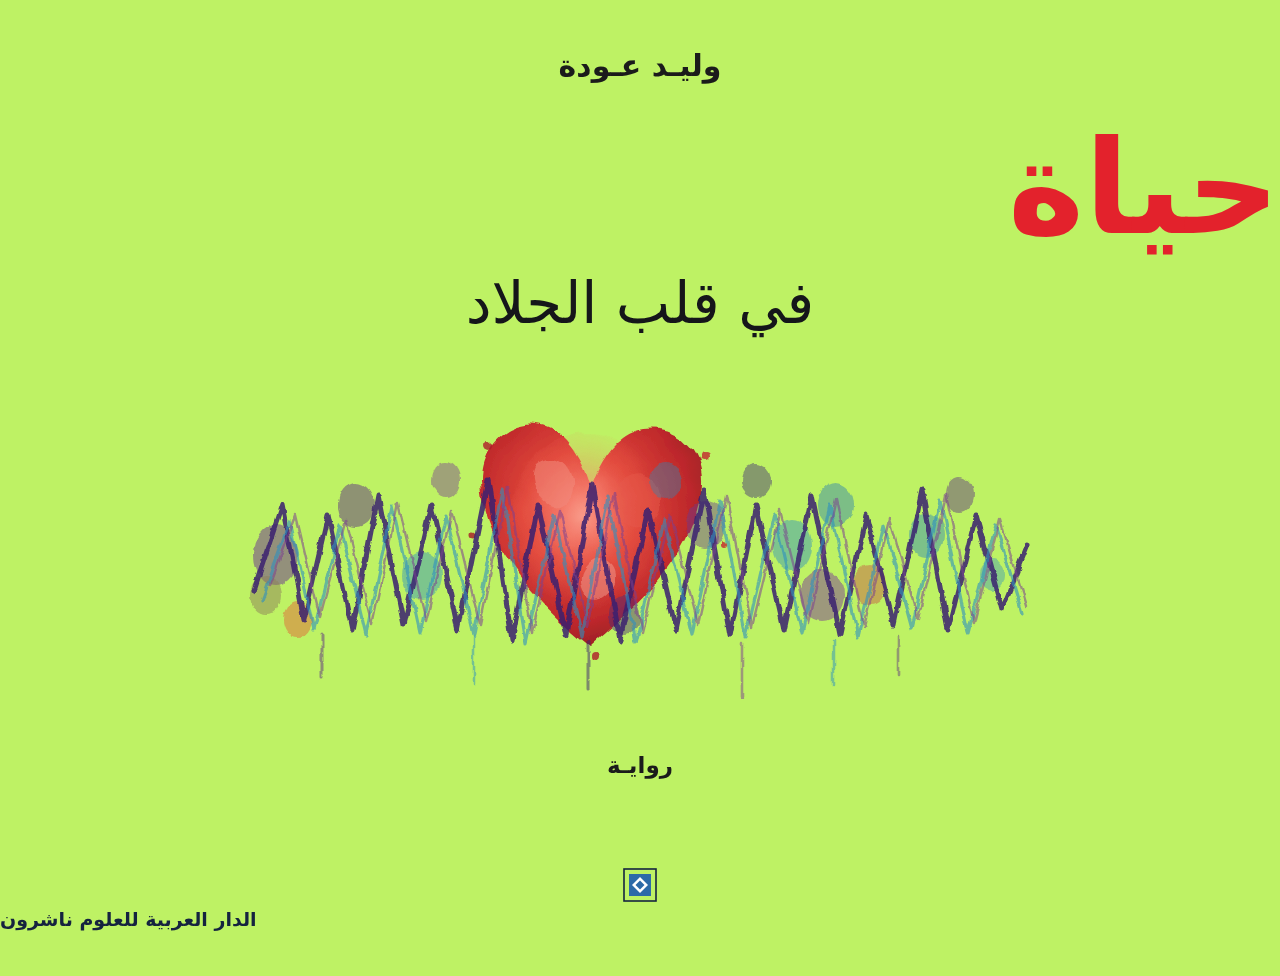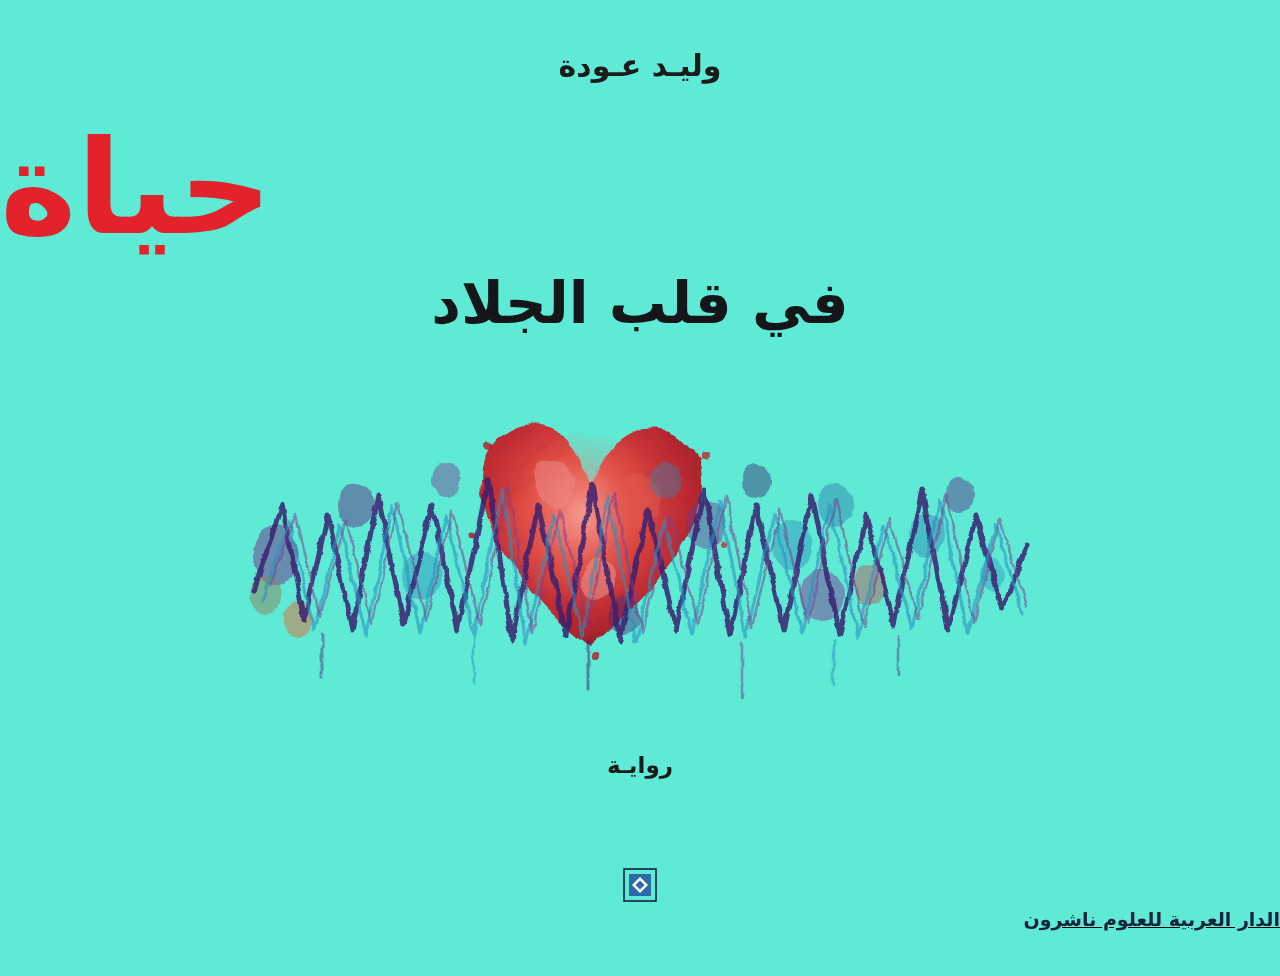--- a/index.html
+++ b/index.html
@@ -4,21 +4,21 @@
 <style>
   html, body {
     margin: 0;
     padding: 0;
     background: #ffffff;
   }
   #cover {
     position: relative;
     width: 1280px;
     height: 976px;
-    background: #5eead4;
+    background: #bef264;
     overflow: hidden;
     font-family: "DejaVu Sans", "Liberation Sans", sans-serif;
   }
 
   
   .author {
     position: absolute;
     top: 48px;
     left: 0;
     width: 100%;
@@ -30,40 +30,40 @@
     color: #1b1b1b;
     direction: rtl;
   }
 
   
   .title-main {
     position: absolute;
     top: 120px;
     left: 0;
     width: 100%;
-    text-align: left;
+    text-align: right;
     font-family: "DejaVu Sans", "Liberation Sans", sans-serif;
     font-size: 130px;
     line-height: 1.05;
     font-weight: bold;
     color: #e3222c;
     direction: rtl;
   }
 
   
   .title-sub {
     position: absolute;
     top: 272px;
     left: 0;
     width: 100%;
     text-align: center;
     font-family: "DejaVu Sans", "Liberation Sans", sans-serif;
     font-size: 58px;
     line-height: 1.1;
-    font-weight: bold;
+    font-weight: normal;
     color: #15161a;
     direction: rtl;
   }
 
   
   .genre {
     position: absolute;
     top: 752px;
     left: 0;
     width: 100%;
@@ -85,22 +85,21 @@
     height: 330px;
   }
   .artwork svg { display: block; width: 100%; height: 100%; }
 
   
   .publisher {
     position: absolute;
     bottom: 46px;
     left: 0;
     width: 100%;
-    text-align: right;
-    text-decoration: underline;
+    text-align: left;
   }
   .publisher-mark {
     margin: 0 auto 6px auto;
     width: 34px;
     height: 34px;
   }
   .publisher-ar {
     font-family: "DejaVu Sans", "Liberation Sans", sans-serif;
     font-size: 19px;
     font-weight: bold;

